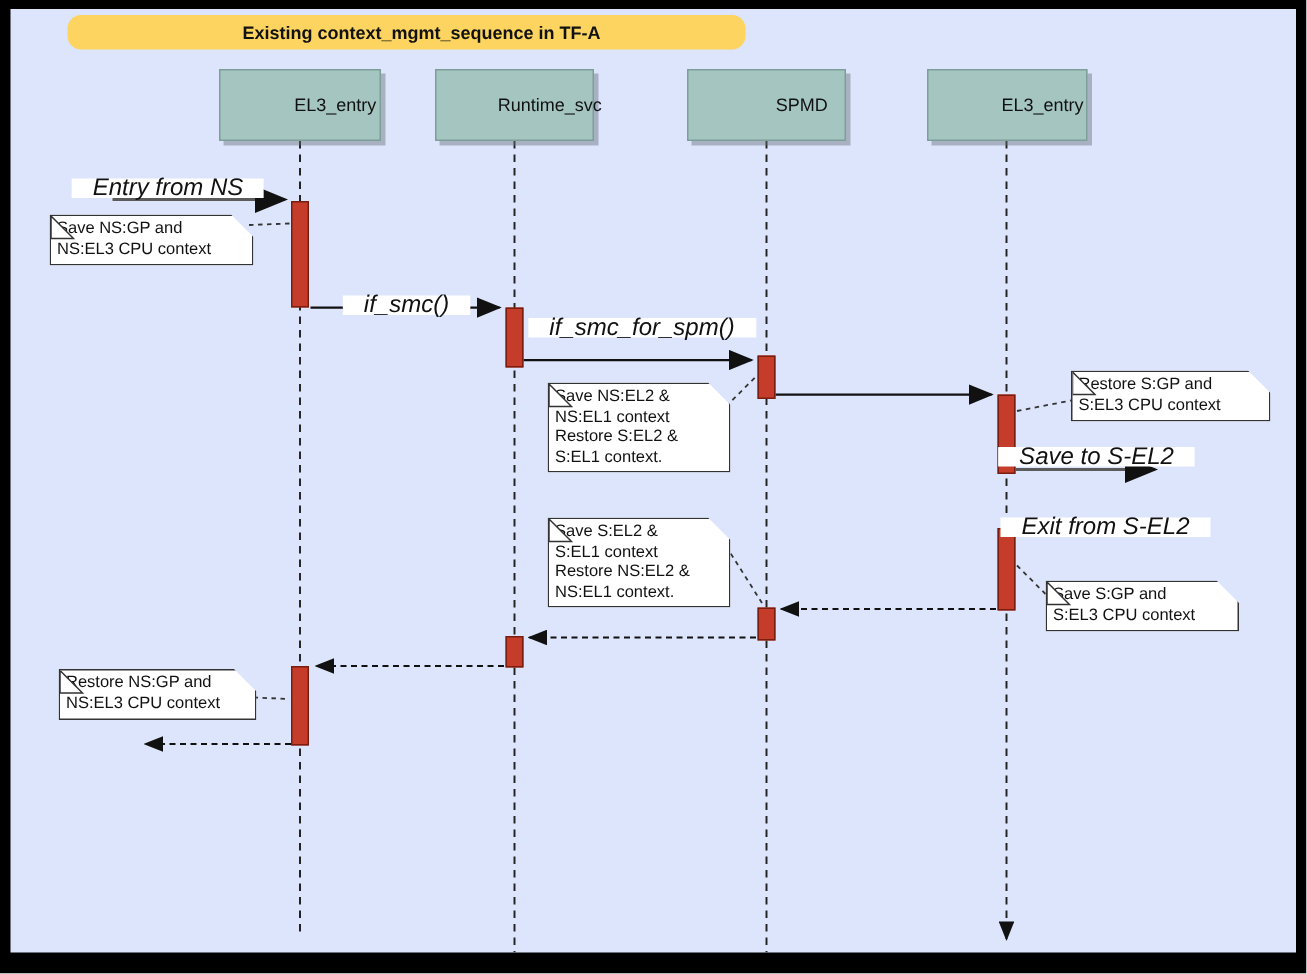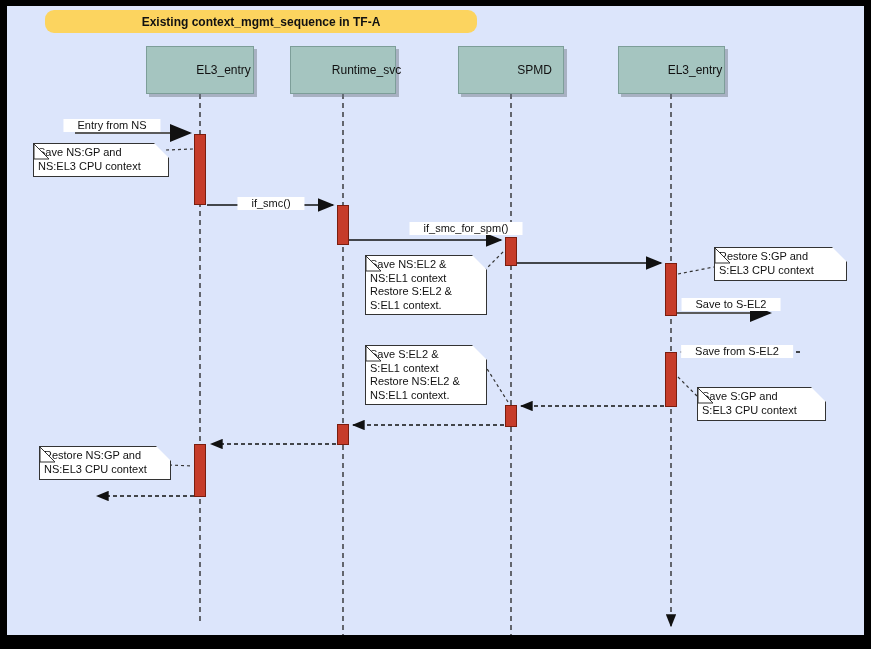--- a/index.html
+++ b/index.html
@@ -2,35 +2,35 @@
 <html><head>
 <meta charset="utf-8">
 <style>
   html,body{margin:0;padding:0;background:#fff;}
   .frame{position:relative;width:871px;height:649px;background:#000;font-family:"Liberation Sans",sans-serif;}
   .canvas{position:absolute;left:7px;top:6px;width:857px;height:629px;background:#dce5fb;overflow:hidden;}
   .stage{position:absolute;left:-7px;top:-6px;width:871px;height:649px;}
   .stage svg{position:absolute;left:0;top:0;}
 
   .banner{position:absolute;left:45px;top:10px;width:432px;height:23px;background:#fcd45f;border-radius:9px;
-          display:flex;align-items:center;justify-content:center;font-size:12px;font-weight:bold;color:#111;}
+          display:flex;align-items:center;justify-content:center;font-size:12px;font-weight:bold;color:#111;padding-left:20px;}
 
   .participant{position:absolute;height:48px;background:#a5c5c0;border:1px solid #7d9e99;
                box-shadow:3px 3px 0 rgba(105,112,124,0.45);display:flex;align-items:center;justify-content:center;
                font-size:12px;color:#111;box-sizing:border-box;padding-left:47px;}
 
   .activation{position:absolute;width:12px;background:#c63c2a;border:1px solid #7a1d0e;box-sizing:border-box;}
 
   .note{position:absolute;background:#ffffff;border:1px solid #333;box-sizing:border-box;
         padding:2px 4px 1px 4px;font-size:11px;line-height:13.5px;color:#111;
         clip-path:polygon(0 0,calc(100% - 15px) 0,100% 15px,100% 100%,0 100%);}
   .note .fold{position:absolute;top:0;right:0;width:16px;height:16px;}
 
   .msg-label{position:absolute;transform:translateX(-50%);background:#fff;padding:0 14px;
-             font-size:11px;line-height:13px;color:#111;white-space:nowrap;}
+             font-size:16px;line-height:13px;color:#111;white-space:nowrap;font-style:italic;}
 </style>
 </head>
 <body>
 
 <div class="frame">
   <div class="canvas">
     <div class="stage">
 
       <svg width="871" height="649">
         <defs>
@@ -92,23 +92,23 @@
       <div class="activation" style="left:337px;top:205px;height:40px;"></div>
       <div class="activation" style="left:505px;top:237px;height:29px;"></div>
       <div class="activation" style="left:665px;top:263px;height:53px;"></div>
       <div class="activation" style="left:665px;top:352px;height:55px;"></div>
       <div class="activation" style="left:505px;top:405px;height:22px;"></div>
       <div class="activation" style="left:337px;top:424px;height:21px;"></div>
       <div class="activation" style="left:194px;top:444px;height:53px;"></div>
 
       <span class="msg-label" style="left:112px;top:119px;">Entry from NS</span>
       <span class="msg-label" style="left:271px;top:197px;">if_smc()</span>
-      <span class="msg-label" style="left:428px;top:222px;margin-left:38px;">if_smc_for_spm()</span>
+      <span class="msg-label" style="left:428px;top:212px;">if_smc_for_spm()</span>
       <span class="msg-label" style="left:731px;top:298px;">Save to S-EL2</span>
-      <span class="msg-label" style="left:737px;top:345px;">Save from S-EL2</span>
+      <span class="msg-label" style="left:737px;top:345px;">Exit from S-EL2</span>
 
       <div class="note" style="left:33px;top:143px;width:136px;height:34px;">
         <div>Save NS:GP and</div>
         <div>NS:EL3 CPU context</div>
         <svg class="fold">
             <polygon points="0,0 15,15 0,15" fill="#fff" stroke="#333"></polygon>
           </svg>
       </div>
 
       <div class="note" style="left:365px;top:255px;width:122px;height:60px;">

